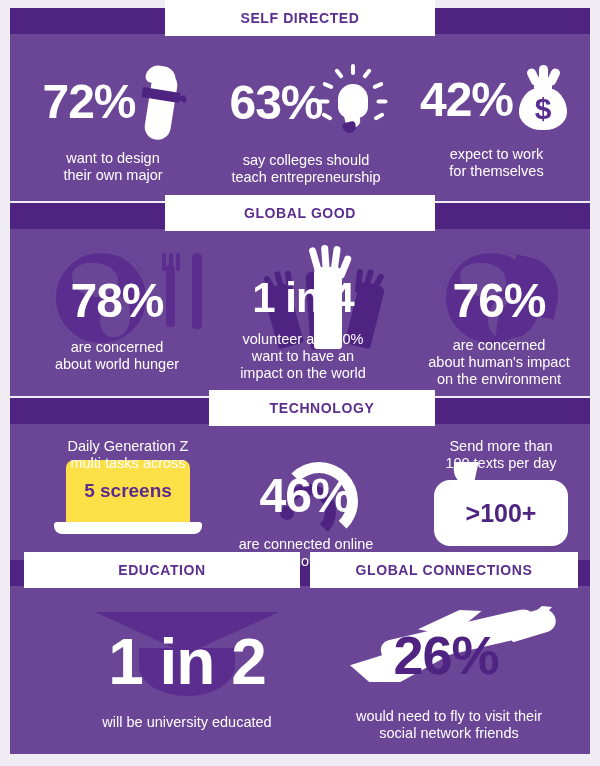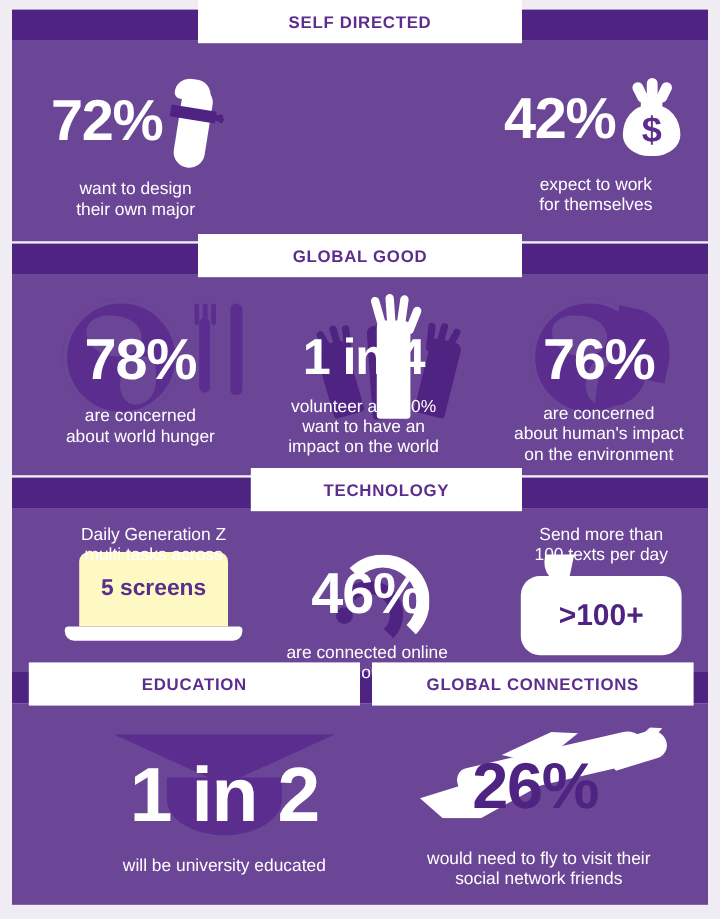--- a/index.html
+++ b/index.html
@@ -168,21 +168,21 @@
   .hand.w{background:#ffffff;}
   .finger{position:absolute;border-radius:4px;}
 
   
   #sec3{position:absolute;left:10px;top:398px;}
   #sec3 .body{height:152px;}
 
   .laptop{position:absolute;left:44px;top:36px;width:148px;height:80px;}
   .laptop .screen{
     position:absolute;left:12px;top:0;width:124px;height:62px;
-    background:#fef9c3;border-radius:8px 8px 0 0;
+    background:#fde047;border-radius:8px 8px 0 0;
     display:flex;align-items:center;justify-content:center;
   }
   .laptop .screen span{
     color:#5b2d8e;font-weight:bold;font-size:19px;line-height:1.05;text-align:center;
   }
   .laptop .base{
     position:absolute;left:0;top:62px;width:148px;height:12px;
     background:#fff;border-radius:3px 3px 8px 8px;
   }
   .wifi{position:absolute;width:60px;height:60px;}
@@ -267,20 +267,41 @@
               <div class="tie2"></div>
             <div class="roll"></div>
             <div class="lip"></div>
             <div class="band"></div>
           </div>
         </div>
         <div class="caption" style="margin-top:10px;">want to design
 their own major</div>
       </div>
 
+      <div class="cell" style="left:196px;top:30px;width:200px;">
+        <div class="statrow">
+          <div class="stat big">63%</div>
+          <div class="bulb">
+            <div class="ray" style="left:30px;top:0px;"></div>
+            <div class="ray" style="left:16px;top:4px;transform:rotate(-38deg);"></div>
+            <div class="ray" style="left:44px;top:4px;transform:rotate(38deg);"></div>
+            <div class="ray" style="left:5px;top:16px;transform:rotate(-68deg);"></div>
+            <div class="ray" style="left:55px;top:16px;transform:rotate(68deg);"></div>
+            <div class="ray" style="left:1px;top:32px;transform:rotate(90deg);"></div>
+            <div class="ray" style="left:59px;top:32px;transform:rotate(90deg);"></div>
+            <div class="ray" style="left:4px;top:47px;transform:rotate(118deg);"></div>
+            <div class="ray" style="left:56px;top:47px;transform:rotate(-118deg);"></div>
+            <div class="glass"></div>
+            <div class="neck"></div>
+            <div class="base"></div>
+          </div>
+        </div>
+        <div class="caption" style="margin-top:10px;">say colleges should
+teach entrepreneurship</div>
+      </div>
 
       <div class="cell" style="left:404px;top:30px;width:165px;">
         <div class="statrow">
           <div class="stat big">42%</div>
           <div class="bag">
             <div class="tip" style="left:16px;top:4px;transform:rotate(-26deg);"></div>
             <div class="tip" style="left:26px;top:1px;"></div>
             <div class="tip" style="left:36px;top:4px;transform:rotate(26deg);"></div>
             <div class="neck"></div>
             <div class="sack"></div>

